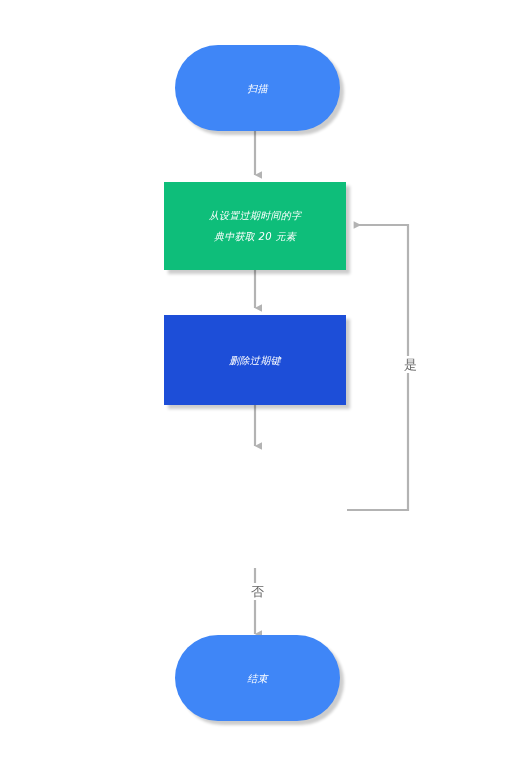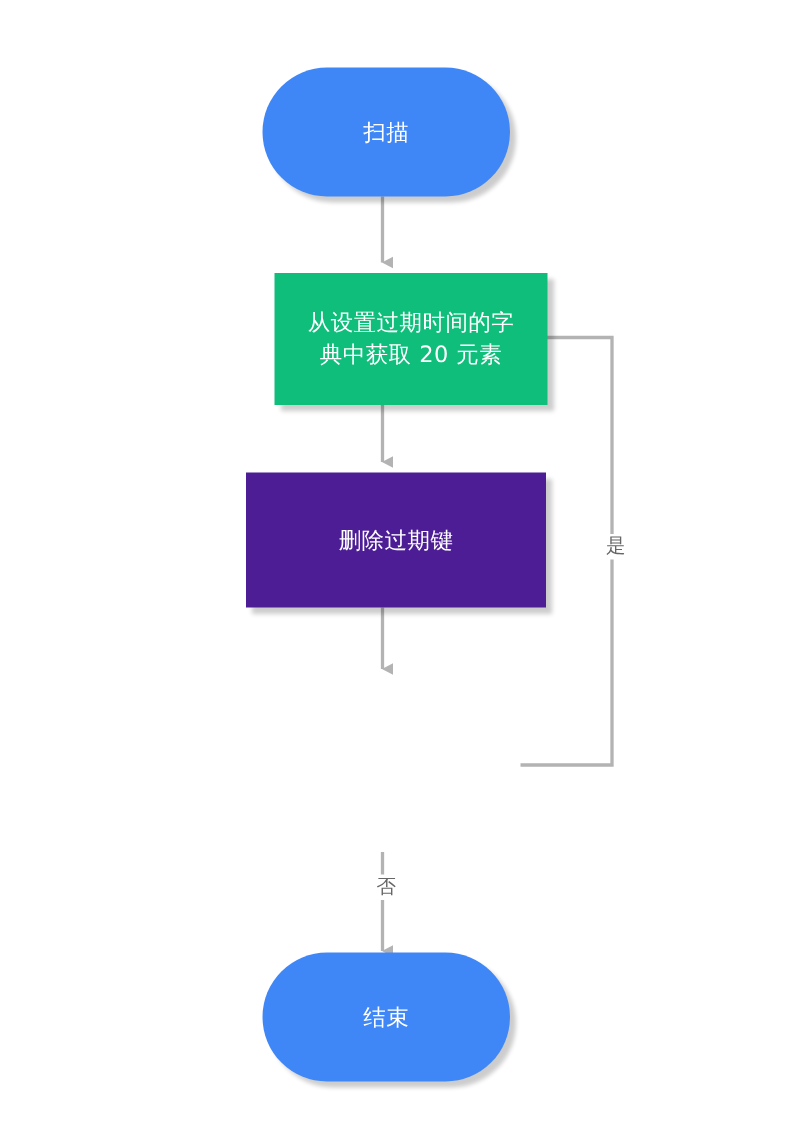--- a/index.html
+++ b/index.html
@@ -26,24 +26,25 @@
     height: 760px;
   }
   .node {
     position: absolute;
     box-sizing: border-box;
     display: flex;
     align-items: center;
     justify-content: center;
     text-align: center;
     color: #ffffff;
-    font-size: 15px;
+    font-size: 10px;
     line-height: 21px;
     letter-spacing: 0.3px;
     z-index: 3;
+    font-style: italic;
   }
   .node-terminal {
     border-radius: 48px;
     box-shadow: 4px 4px 3px rgba(0, 0, 0, 0.20);
   }
   .node-process {
     border-radius: 0;
     box-shadow: 4px 4px 3px rgba(0, 0, 0, 0.20);
   }
   .node-decision {
@@ -99,26 +100,26 @@
       <path d="M 255 405 L 255 446" marker-end="url(#arrow-down)"></path>
       <path d="M 255 568 L 255 634" marker-end="url(#arrow-down)"></path>
       <path d="M 347 510 L 408 510 L 408 225 L 354 225" marker-end="url(#arrow-left)"></path>
     </g>
   </svg>
 
   <div class="node node-terminal" style="left:175px; top:45px; width:165px; height:86px; background:#3f86f7;">
     <span class="node-label">扫描</span>
   </div>
 
-  <div class="node node-process" style="left:164px; top:182px; width:182px; height:88px; background:#0ebe7a;margin-left:19px;">
+  <div class="node node-process" style="left:164px; top:182px; width:182px; height:88px; background:#0ebe7a;">
     <span class="node-label">从设置过期时间的字
 典中获取 20 元素</span>
   </div>
 
-  <div class="node node-process" style="left:164px; top:315px; width:200px; height:90px; background:#4c1d95;">
+  <div class="node node-process" style="left:164px; top:315px; width:182px; height:90px; background:#1d4ed8;">
     <span class="node-label">删除过期键</span>
   </div>
 
 
   <div class="node node-terminal" style="left:175px; top:635px; width:165px; height:86px; background:#3f86f7;justify-content:center;">
     <span class="node-label">结束</span>
   </div>
 
   <div class="edge-label" style="left:398px; top:356px; width:21px;">是</div>
 

